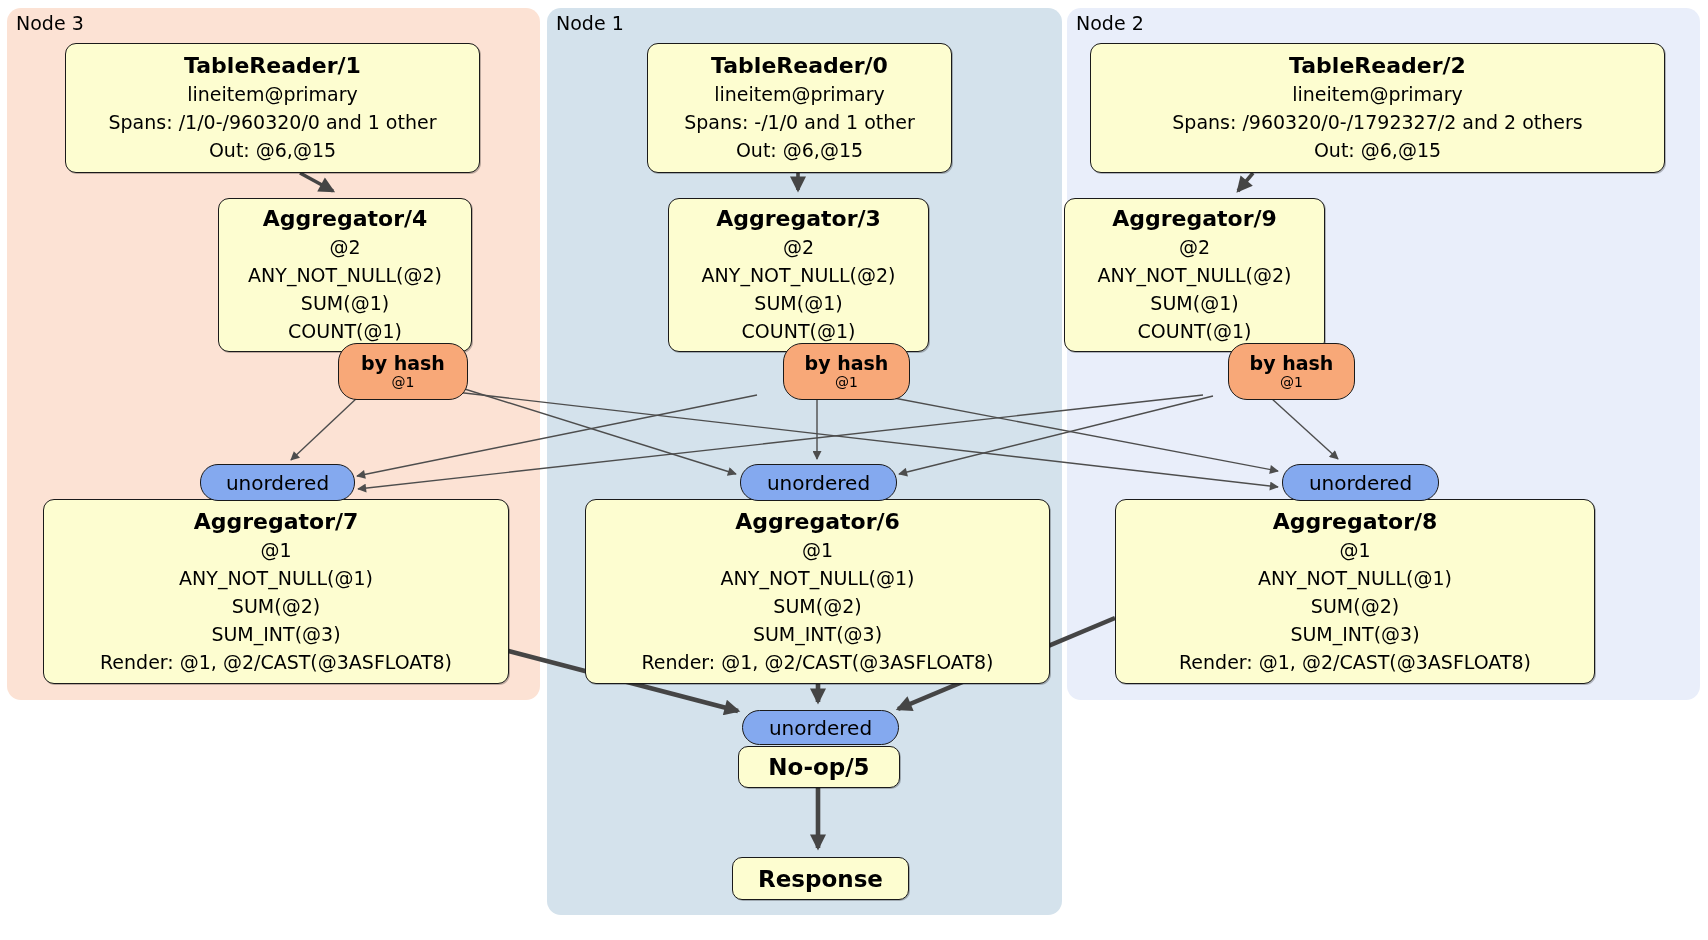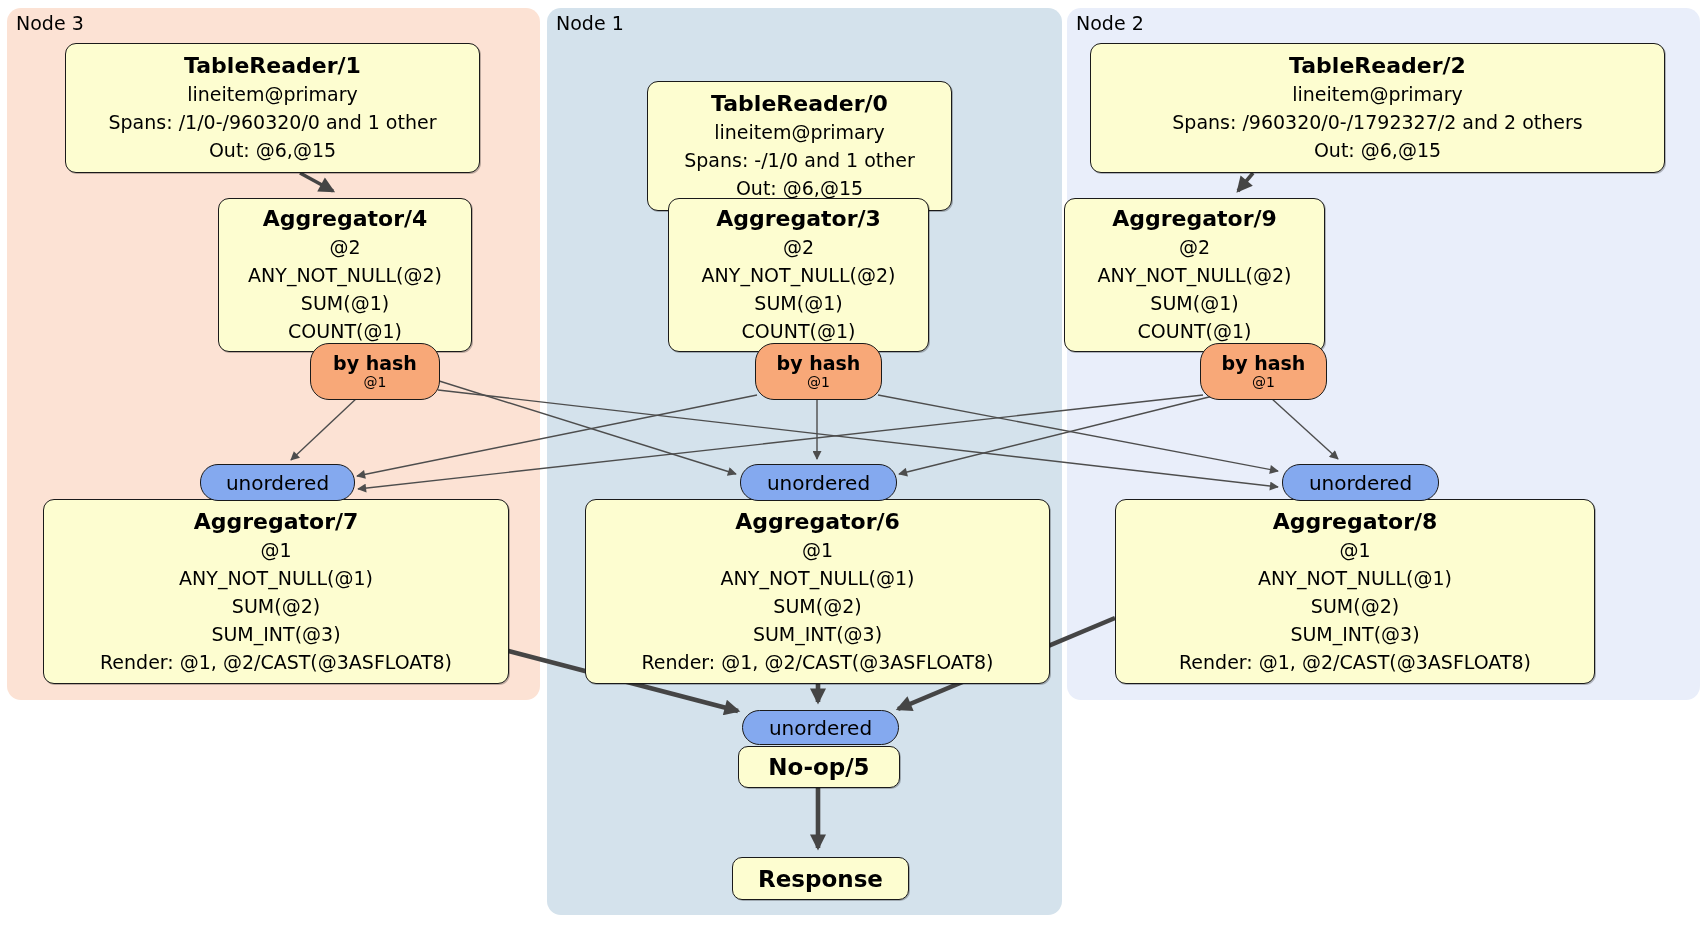--- a/index.html
+++ b/index.html
@@ -13,21 +13,21 @@
   .pbox{
     position:absolute;z-index:2;background:#fdfdd0;border:1.6px solid #1a1a1a;
     border-radius:11px;display:flex;flex-direction:column;align-items:center;
     justify-content:center;text-align:center;box-shadow:1px 1px 0 rgba(0,0,0,0.25);
   }
   .ptitle{font-size:22px;font-weight:bold;line-height:28px;white-space:nowrap;}
   .pline{font-size:19px;line-height:28px;white-space:nowrap;}
   .router{
     position:absolute;z-index:3;background:#f8a878;border:1.8px solid #1a1a1a;
     border-radius:19px;display:flex;flex-direction:column;align-items:center;
-    justify-content:center;text-align:center;
+    justify-content:center;text-align:center;margin-left:28px;
   }
   .rtitle{font-size:19px;font-weight:bold;line-height:22px;}
   .rsub{font-size:14px;line-height:17px;}
   .sync{
     position:absolute;z-index:3;background:#84a9ef;border:1.8px solid #1a1a1a;
     border-radius:18px;display:flex;align-items:center;justify-content:center;
     font-size:20px;font-weight:normal;
   }
   .finalbox{
     position:absolute;z-index:2;background:#fdfdd0;border:1.8px solid #1a1a1a;
@@ -101,21 +101,21 @@
   <div class="sync" style="left:200px;top:464px;width:153px;height:35px;">unordered</div>
   <div class="pbox" style="left:43px;top:499px;width:464px;height:183px;">
     <div class="ptitle">Aggregator/7</div>
     <div class="pline">@1</div>
     <div class="pline">ANY_NOT_NULL(@1)</div>
     <div class="pline">SUM(@2)</div>
     <div class="pline">SUM_INT(@3)</div>
     <div class="pline">Render: @1, @2/CAST(@3ASFLOAT8)</div>
   </div>
 
-  <div class="pbox" style="left:647px;top:43px;width:303px;height:128px;margin-top:38px;">
+  <div class="pbox" style="left:647px;top:43px;width:303px;height:128px;">
     <div class="ptitle">TableReader/0</div>
     <div class="pline">lineitem@primary</div>
     <div class="pline">Spans: -/1/0 and 1 other</div>
     <div class="pline">Out: @6,@15</div>
   </div>
   <div class="pbox" style="left:668px;top:198px;width:259px;height:152px;">
     <div class="ptitle">Aggregator/3</div>
     <div class="pline">@2</div>
     <div class="pline">ANY_NOT_NULL(@2)</div>
     <div class="pline">SUM(@1)</div>

